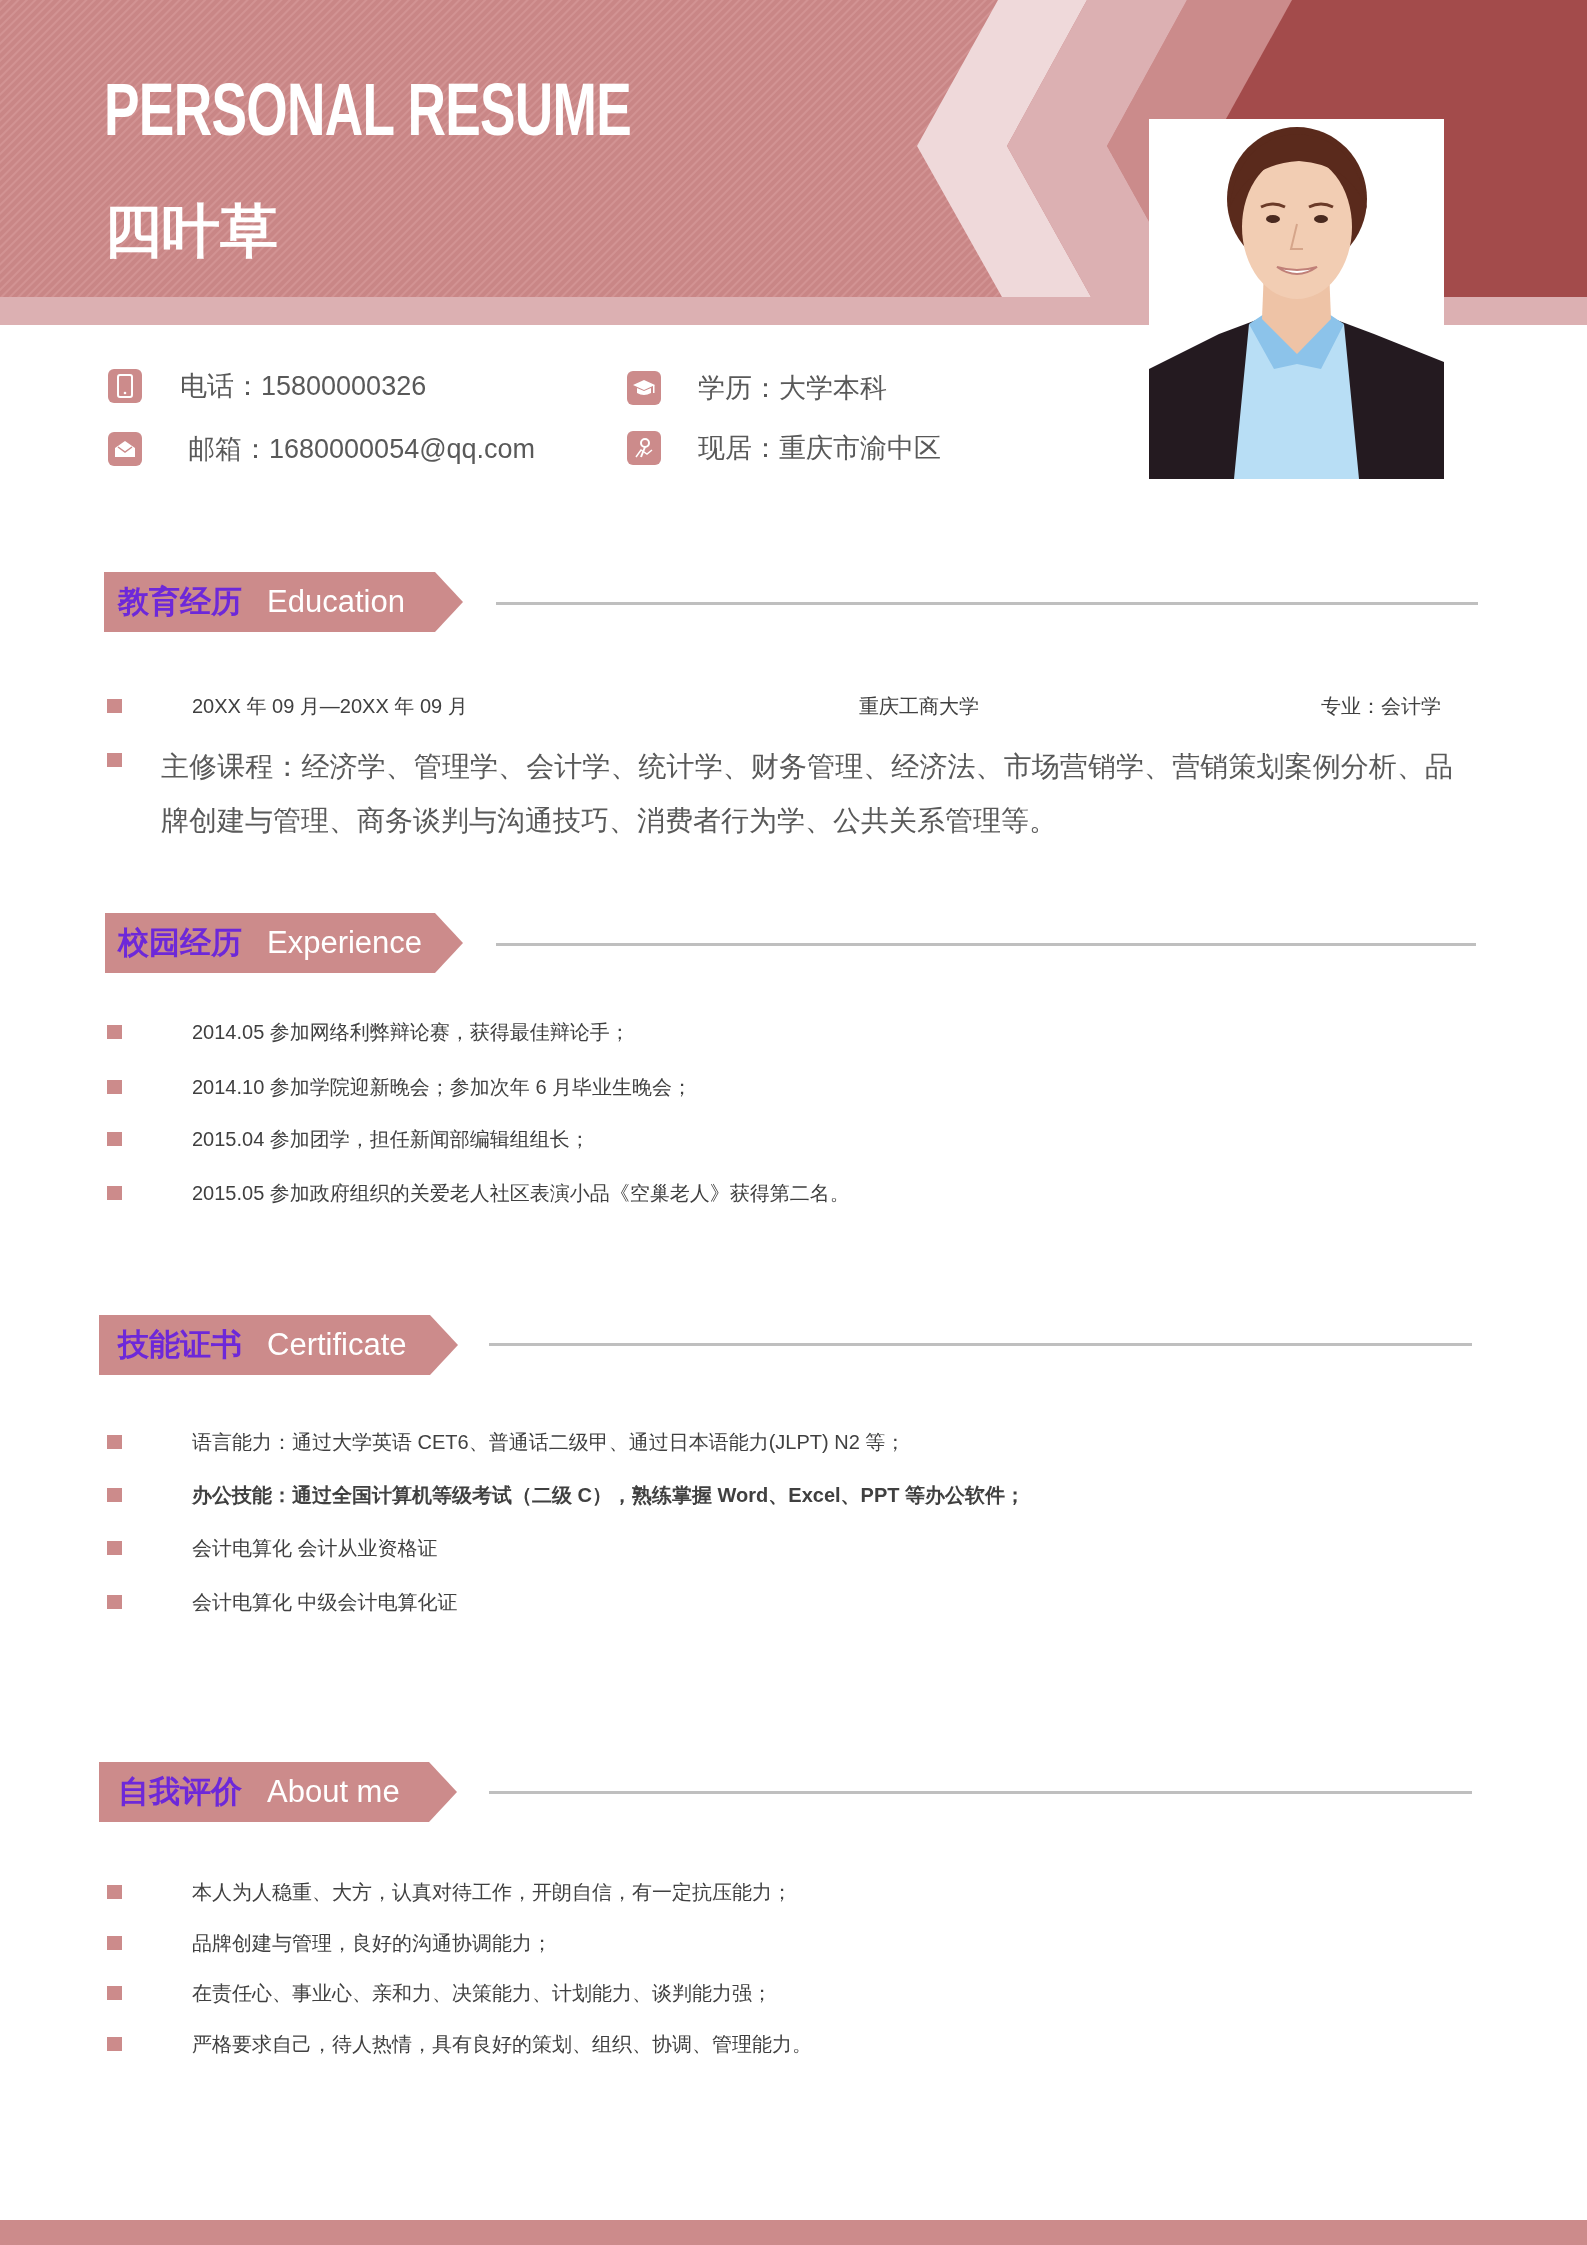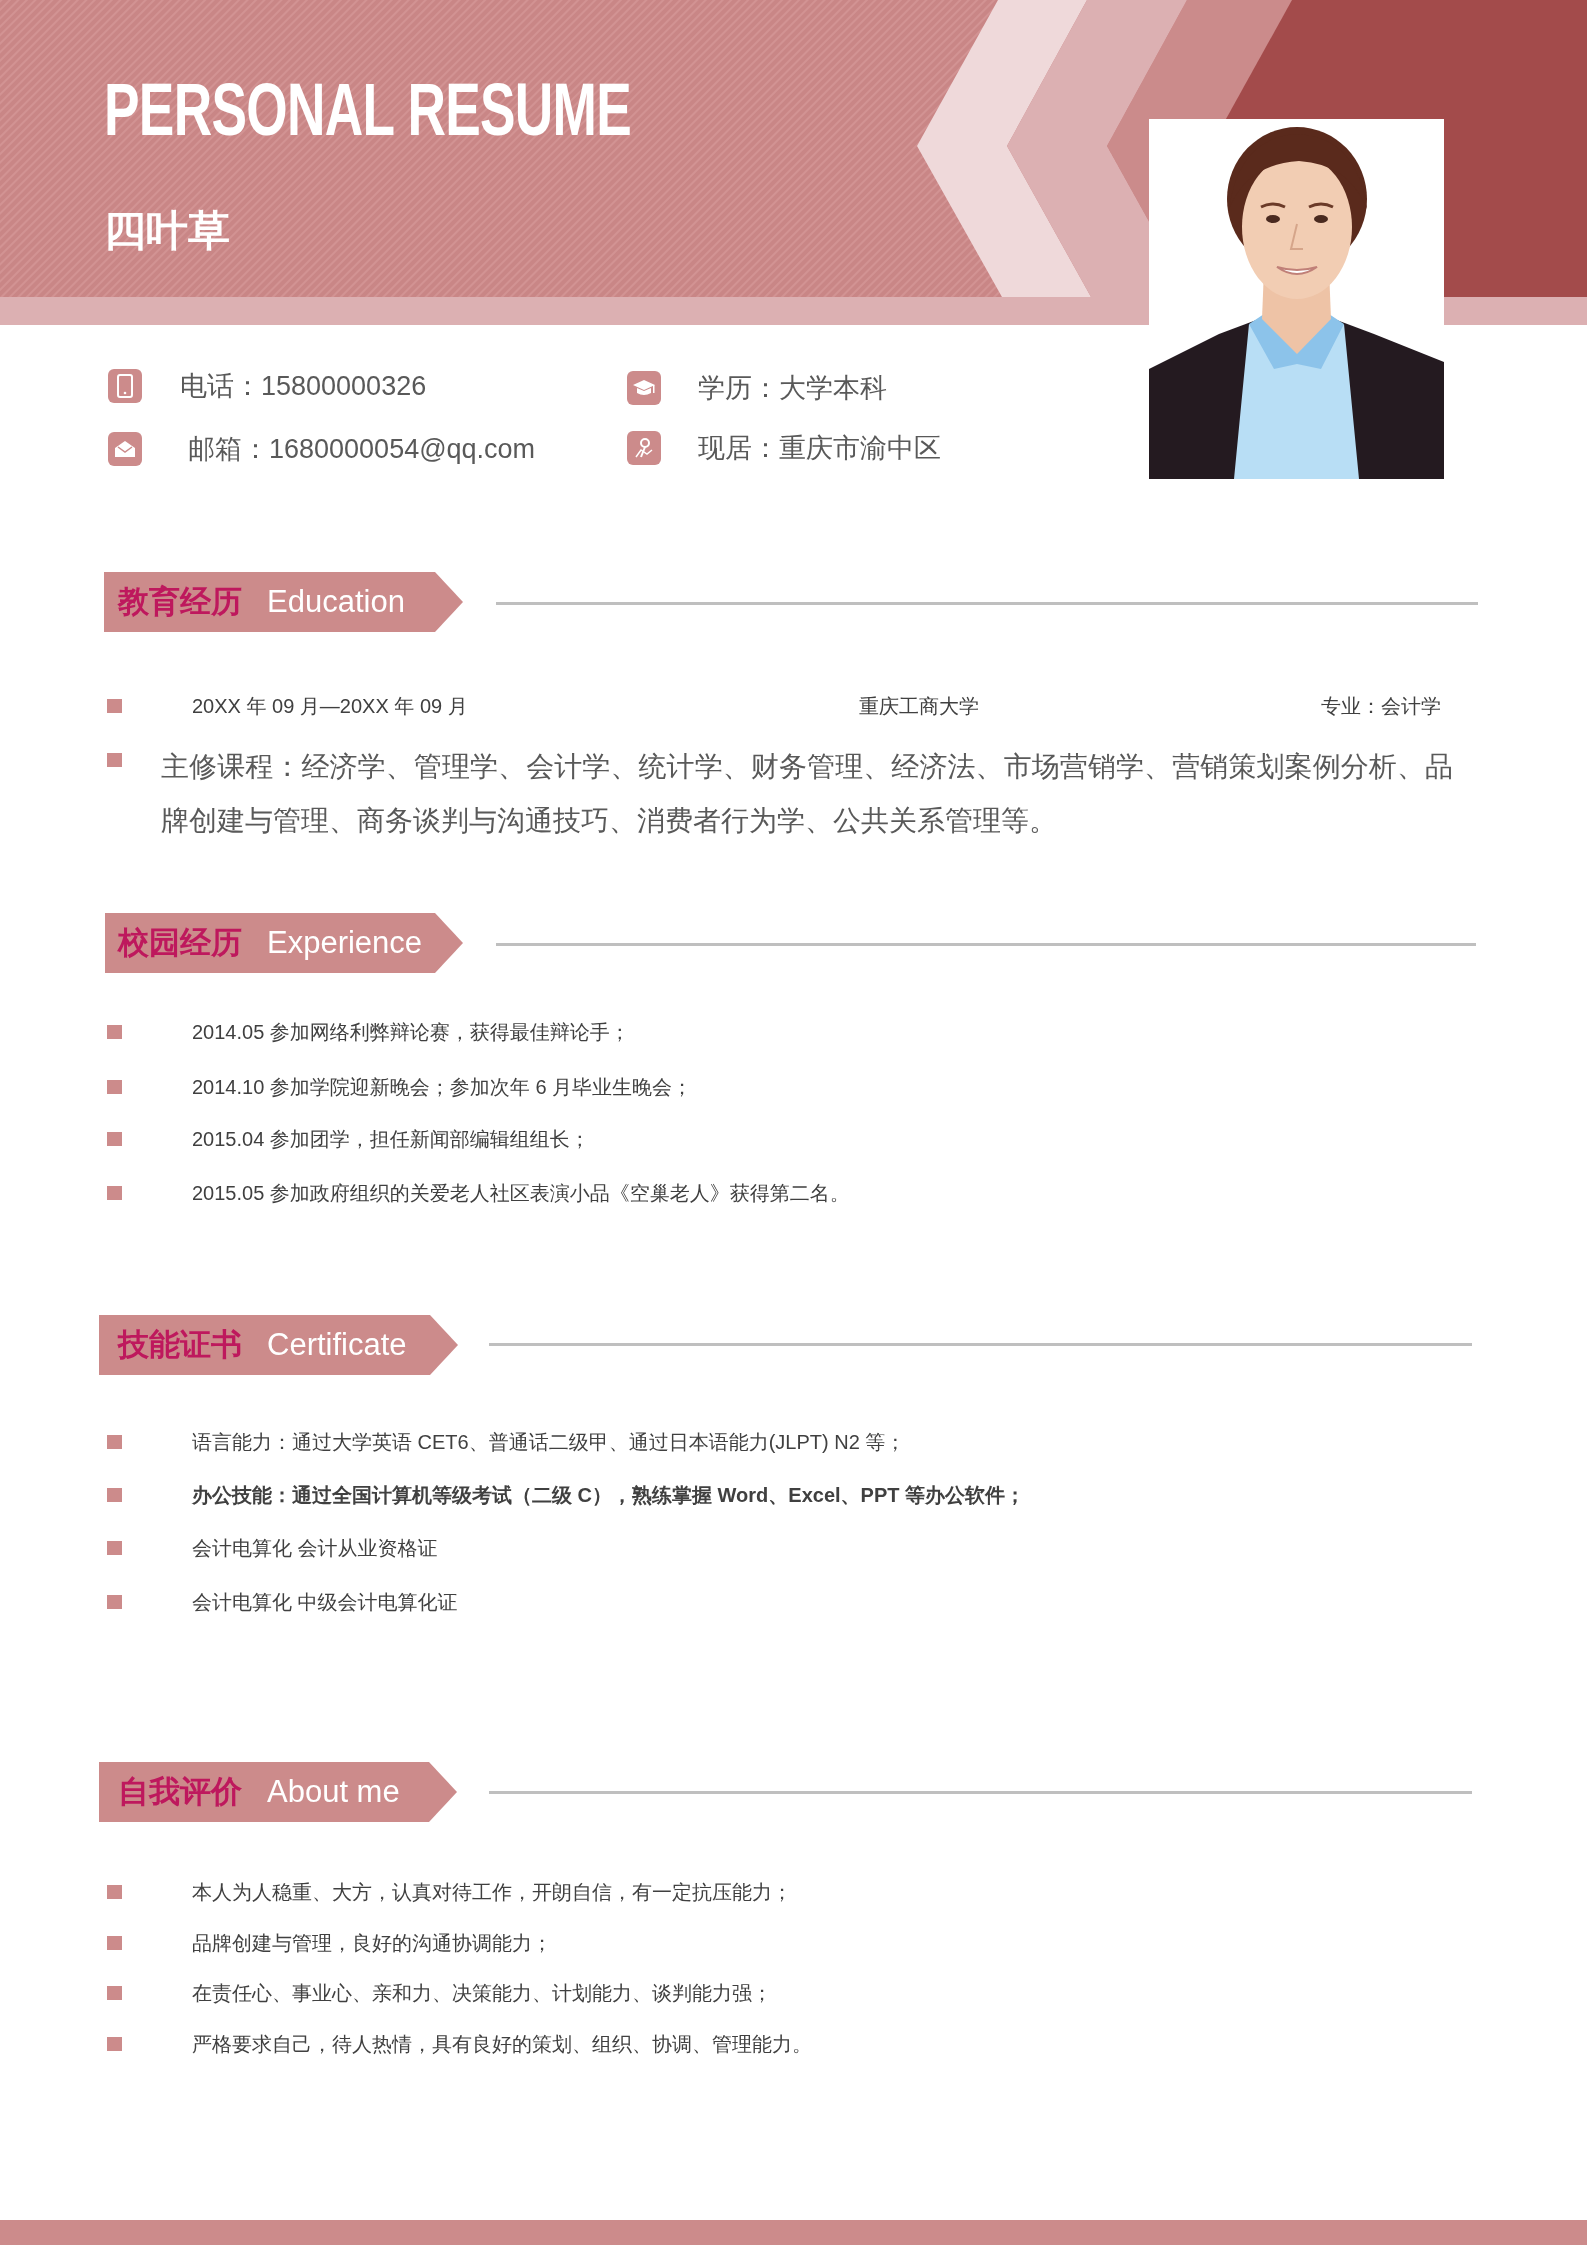--- a/index.html
+++ b/index.html
@@ -2,29 +2,29 @@
 <html><head>
 <meta charset="utf-8">
 <style>
   html, body { margin:0; padding:0; }
   body { width:1587px; height:2245px; position:relative; background:#ffffff; overflow:hidden;
          font-family:"Liberation Sans","DejaVu Sans",sans-serif; color:#595959; }
   #header-svg { position:absolute; left:0; top:0; }
   .title-en { position:absolute; left:104px; top:70px; font-size:74px; font-weight:bold; color:#ffffff;
               letter-spacing:-1px; transform:scaleX(0.72); transform-origin:left top; white-space:nowrap;
               font-family:"Liberation Sans",sans-serif; line-height:80px; }
-  .title-cn { position:absolute; left:104px; top:196px; font-size:42px; font-weight:bold; color:#ffffff;
+  .title-cn { position:absolute; left:104px; top:196px; font-size:58px; font-weight:bold; color:#ffffff;
               line-height:70px; white-space:nowrap; letter-spacing:0px; }
   .photo { position:absolute; left:1149px; top:119px; width:295px; height:360px; background:#ffffff; overflow:hidden; }
   .contact-icon { position:absolute; width:34px; height:34px; border-radius:6px; background:#cc8b8b;
                   display:flex; align-items:center; justify-content:center; }
   .contact-text { position:absolute; font-size:27px; line-height:34px; color:#595959; white-space:nowrap; }
   .badge { position:absolute; height:60px; }
   .badge svg { position:absolute; left:0; top:0; }
-  .badge-cn { position:absolute; top:0; font-size:31px; font-weight:bold; color:#be185d; line-height:60px; white-space:nowrap; }
+  .badge-cn { position:absolute; top:0; font-size:31px; font-weight:bold; color:#6d28d9; line-height:60px; white-space:nowrap; }
   .badge-en { position:absolute; top:0; font-size:31px; color:#ffffff; line-height:60px; white-space:nowrap; }
   .rule { position:absolute; height:3px; background:#bfbfbf; }
   .bullet { position:absolute; width:15px; height:14px; background:#cc8b8b; }
   .item-text { position:absolute; font-size:20px; line-height:40px; color:#404040; white-space:nowrap;margin-left:30px; }
   .course { position:absolute; left:161px; top:740px; width:1292px; font-size:28px; line-height:54px;
             color:#595959; text-align:justify; text-align-last:left; }
   .bottom-bar { position:absolute; left:0; top:2220px; width:1587px; height:25px; background:#cc8b8b; }
 </style>
 </head>
 <body>

